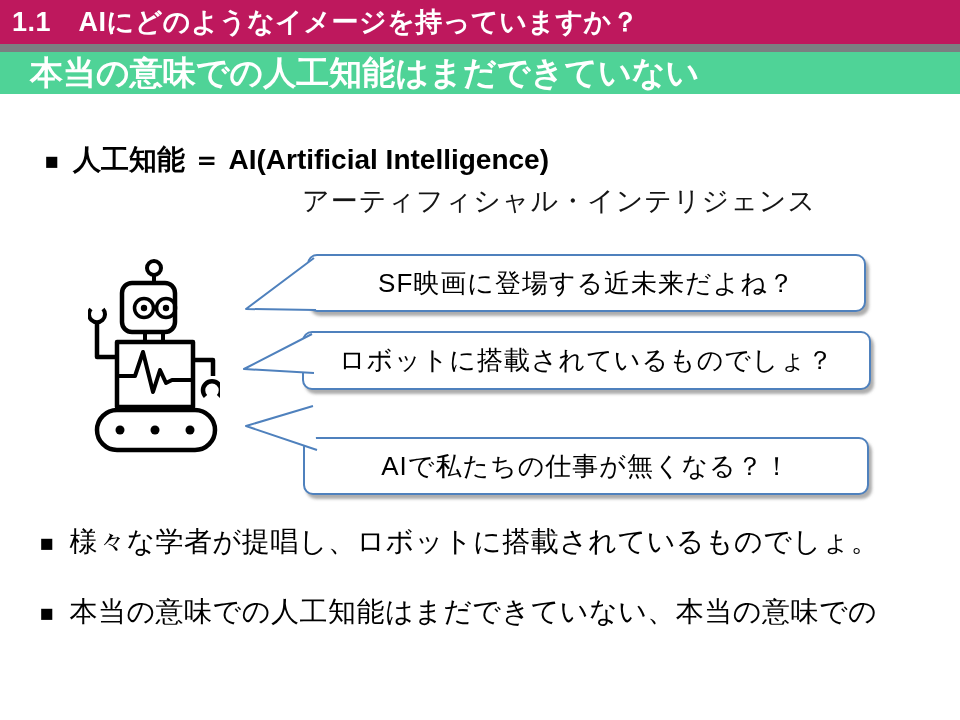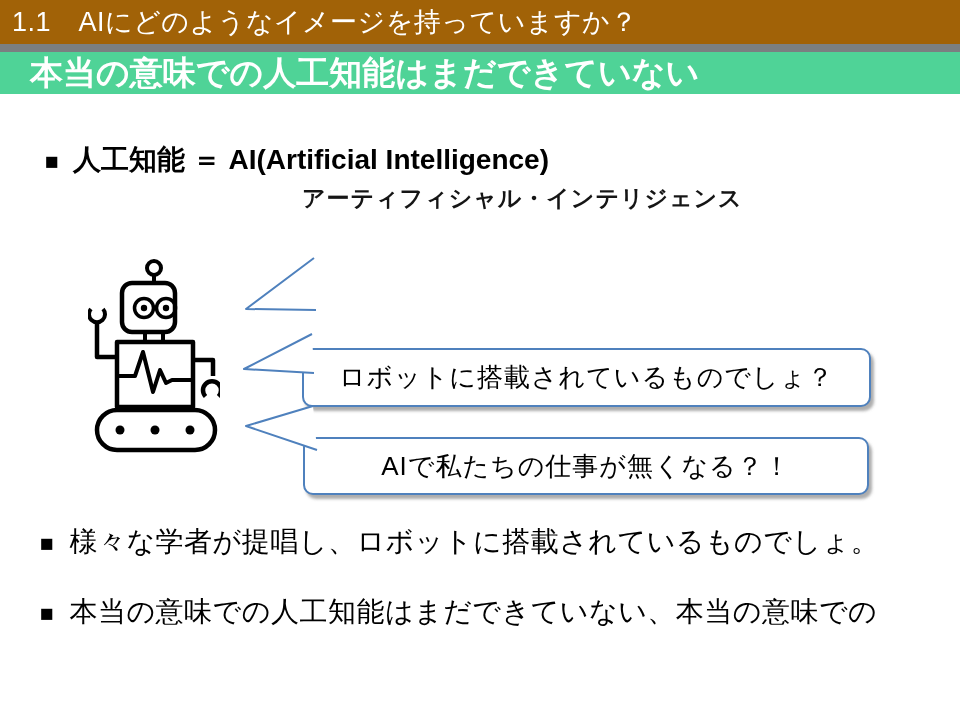--- a/index.html
+++ b/index.html
@@ -3,51 +3,51 @@
 <meta charset="utf-8">
 <style>
   html,body { margin:0; padding:0; background:#fff; }
   .slide {
     position:relative; width:960px; height:720px; background:#ffffff;
     font-family:"Liberation Sans","DejaVu Sans",sans-serif; overflow:hidden;
   }
   
   .title-bar {
     position:absolute; top:0; left:0; width:960px; height:44px;
-    background:#a16207; color:#ffffff; display:flex; align-items:center;
-    padding-left:12px; box-sizing:border-box; font-size:27px; font-weight:normal;
+    background:#be185d; color:#ffffff; display:flex; align-items:center;
+    padding-left:12px; box-sizing:border-box; font-size:27px; font-weight:bold;
     letter-spacing:0.5px;
   }
   .gray-strip { position:absolute; top:44px; left:0; width:960px; height:8px; background:#7b7f81; }
   .subtitle-bar {
     position:absolute; top:52px; left:0; width:960px; height:42px;
     background:#4fd397; color:#ffffff; display:flex; align-items:center;
     padding-left:30px; box-sizing:border-box; font-size:33px; font-weight:bold;
   }
   
   .def-line {
     position:absolute; left:45px; top:141px; font-size:28px; font-weight:bold;
     color:#000; white-space:nowrap; display:flex; align-items:center;
   }
   .def-line .marker { font-size:23px; margin-right:14px; position:relative; top:1px; }
   .katakana {
-    position:absolute; left:302px; top:183px; font-size:23px; color:#151515;
-    letter-spacing:1px; white-space:nowrap;font-weight:bold;
+    position:absolute; left:302px; top:183px; font-size:27px; color:#151515;
+    letter-spacing:1px; white-space:nowrap;
   }
   
   .robot-svg { position:absolute; left:88px; top:250px; }
   .tails-svg { position:absolute; left:228px; top:245px; z-index:2; }
   .callout {
     position:absolute; background:#ffffff; border:2.5px solid #4f81bd;
     border-radius:10px; box-shadow:3px 4px 3px rgba(105,105,105,0.55);
     display:flex; align-items:center; justify-content:center;
     font-size:26px; color:#000; z-index:1; white-space:nowrap; letter-spacing:1px;
   }
   .callout-1 { left:307px; top:254px; width:555px; height:54px; }
-  .callout-2 { left:302px; top:348px; width:565px; height:55px;font-family:Liberation Serif, serif; }
+  .callout-2 { left:302px; top:331px; width:565px; height:55px;font-family:Liberation Serif, serif; }
   .callout-3 { left:303px; top:404px; width:562px; height:54px;margin-top:33px; }
   
   .bullet-item {
     position:absolute; left:40px; display:flex; font-size:28px; color:#000;
     line-height:36px; letter-spacing:0.5px;
   }
   .bullet-item .marker { font-size:23px; margin-right:15px; line-height:36px; position:relative; top:1px; }
   .bullet-2 { top:524px; }
   .bullet-3 { top:594px; }
 </style>
@@ -102,20 +102,23 @@
       <circle cx="102" cy="180" r="4.5" fill="#000" stroke="none"></circle>
     </g>
   </svg>
 
   <svg class="tails-svg" width="100" height="225" viewBox="0 0 100 225">
     <path d="M 86 13 L 18 64 L 88 65" fill="#fff" stroke="#4f81bd" stroke-width="2" stroke-linejoin="round"></path>
     <path d="M 84 89 L 16 124 L 86 128" fill="#fff" stroke="#4f81bd" stroke-width="2" stroke-linejoin="round"></path>
     <path d="M 85 161 L 18 181 L 89 205" fill="#fff" stroke="#4f81bd" stroke-width="2" stroke-linejoin="round"></path>
   </svg>
 
+  <div class="callout callout-1">
+    <span>SF映画に登場する近未来だよね？</span>
+  </div>
   <div class="callout callout-2">
     <span>ロボットに搭載されているものでしょ？</span>
   </div>
   <div class="callout callout-3">
     <span>AIで私たちの仕事が無くなる？！</span>
   </div>
 
   <div class="bullet-item bullet-2">
     <span class="marker">■</span>
     <div>

